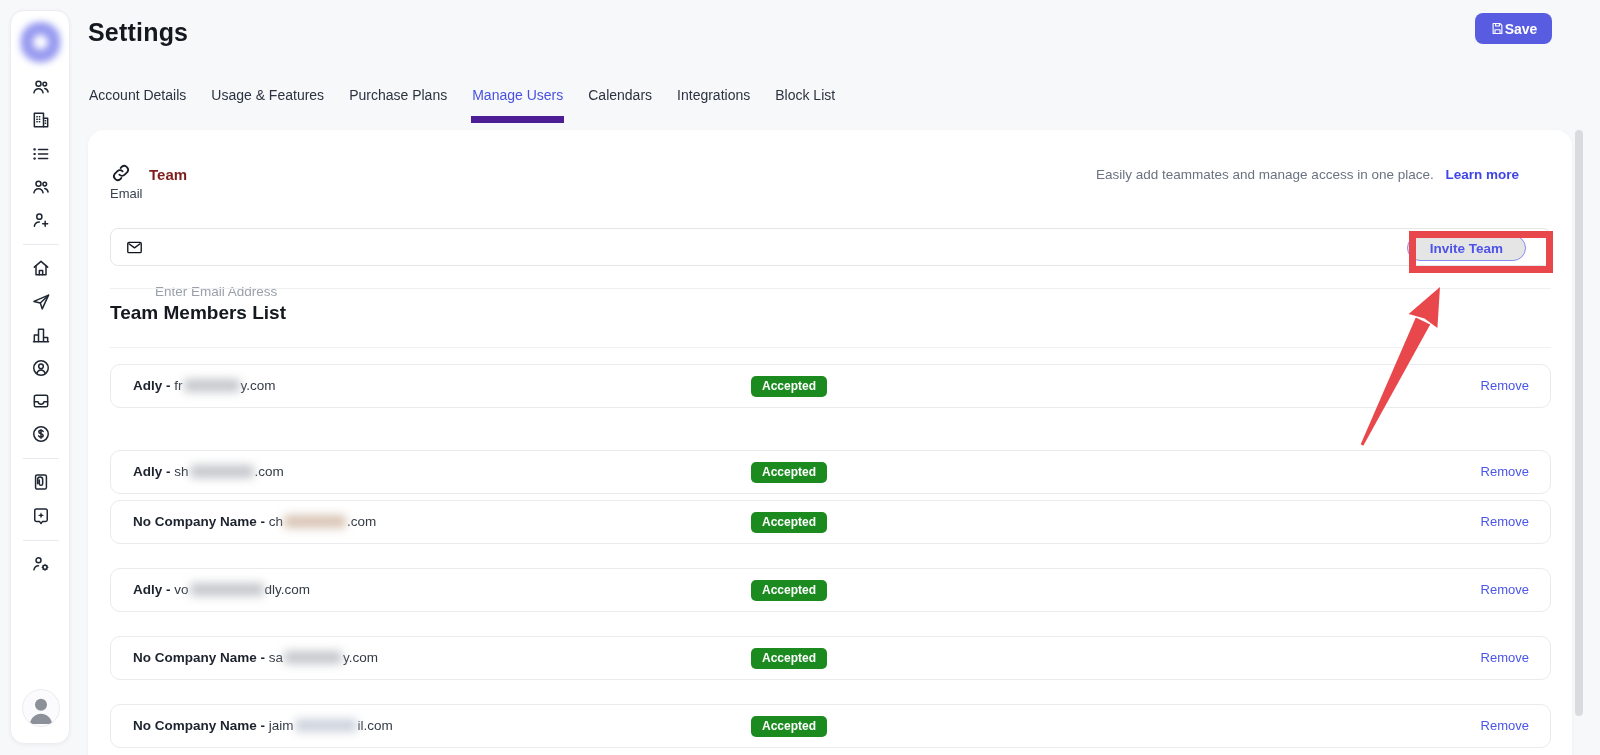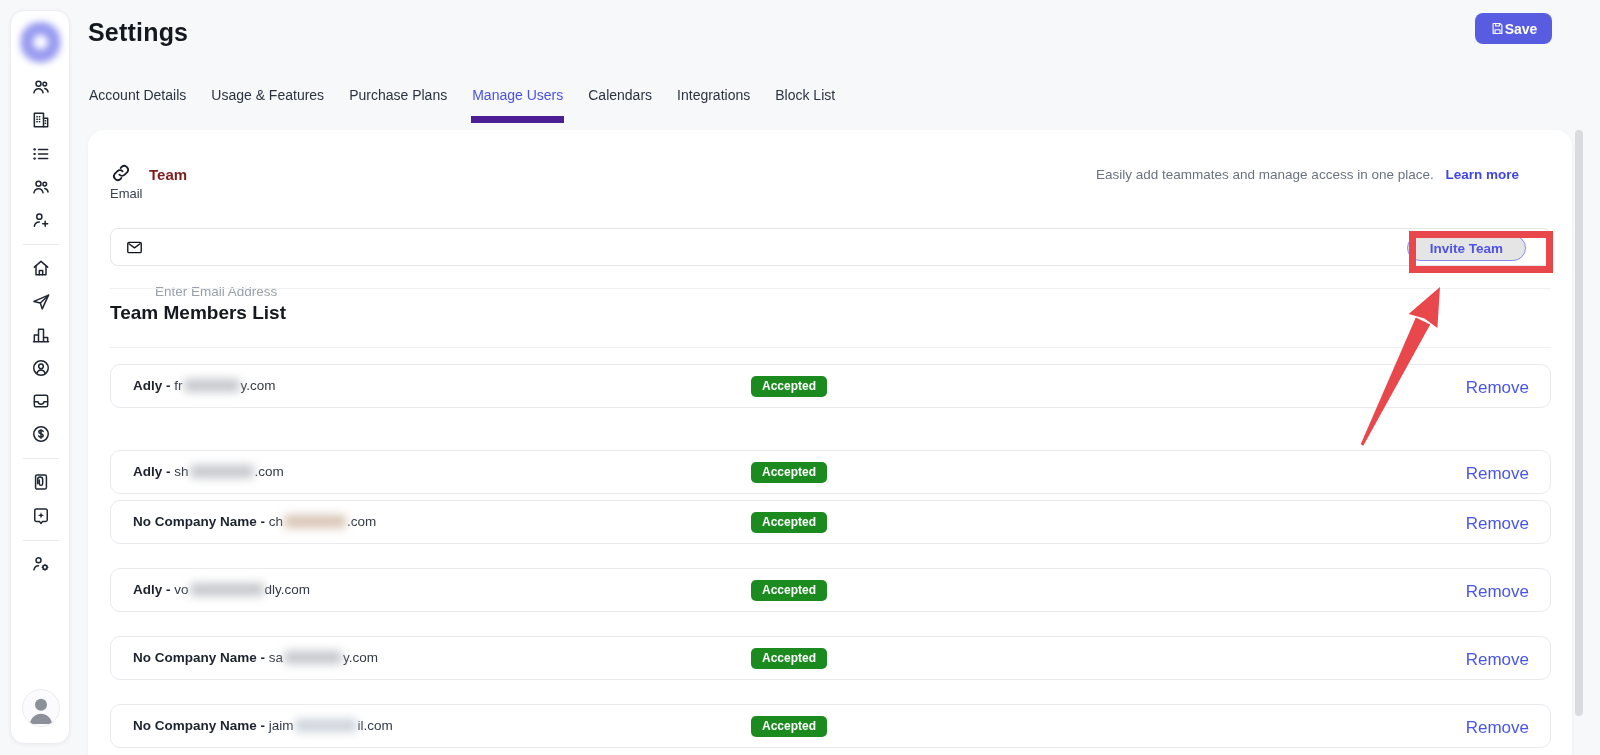--- a/index.html
+++ b/index.html
@@ -57,21 +57,21 @@
 
   
   .member-row { position:absolute; left:22px; width:1441px; height:44px; background:#ffffff;
                 border:1px solid #e9ebef; border-radius:10px; }
   .m-text { position:absolute; left:22px; top:13px; font-size:13.5px; color:#343b46; white-space:nowrap; }
   .m-company { font-weight:700; color:#1d232e; }
   .m-blur { display:inline-block; height:13px; border-radius:3px; background:#c5c7cc; filter:blur(5px);
             vertical-align:-2px; margin:0 1px; }
   .m-badge { position:absolute; left:640px; top:11px; height:21px; padding:0 11px; background:#1b8a1f;
              border-radius:5px; color:#ffffff; font-size:12px; font-weight:700; line-height:21px; }
-  .m-remove { position:absolute; right:21px; top:13px; font-size:17px; color:#4a55ea; cursor:pointer; text-decoration:none; }
+  .m-remove { position:absolute; right:21px; top:13px; font-size:13px; color:#4a55ea; cursor:pointer; text-decoration:none; }
 
   
   .red-rect { position:absolute; left:1409px; top:231px; width:144px; height:42px;
               border:7px solid #e8474b; pointer-events:none; }
   .annot { position:absolute; left:0; top:0; width:1600px; height:755px; pointer-events:none; }
 
   
   .scrollbar { position:absolute; left:1575px; top:130px; width:8px; height:586px; background:#d9dbdf; border-radius:4px; }
 </style>
 </head>

